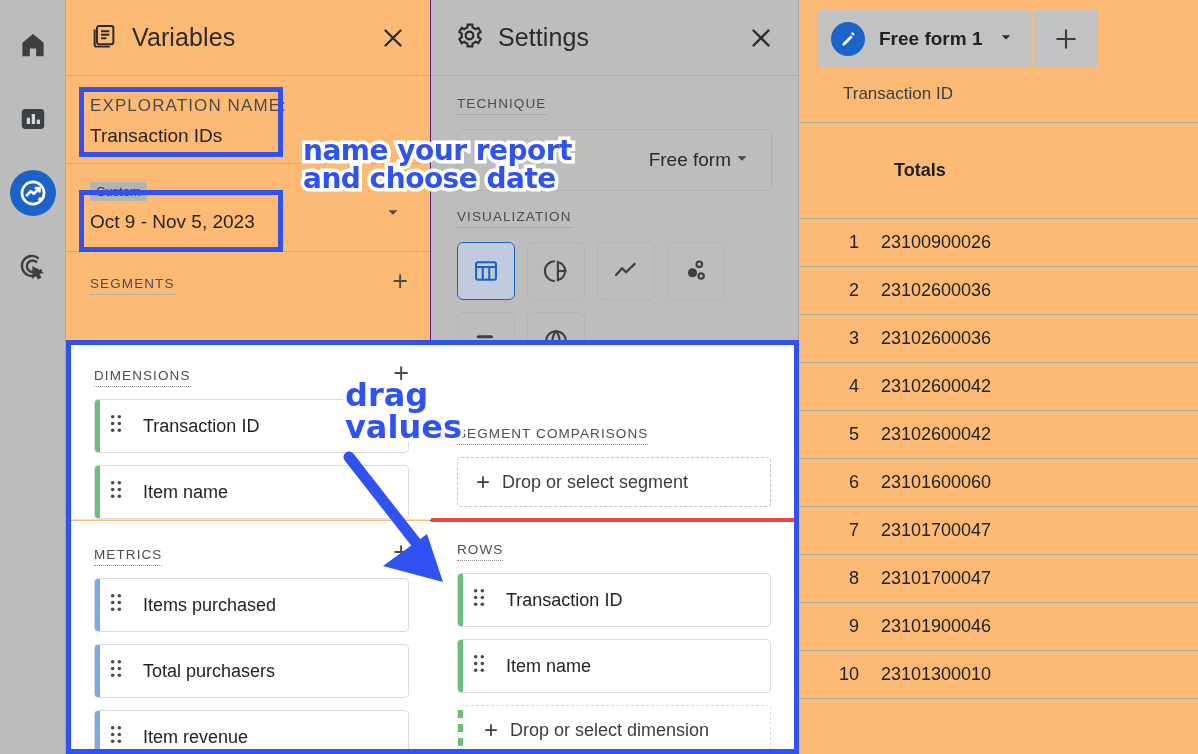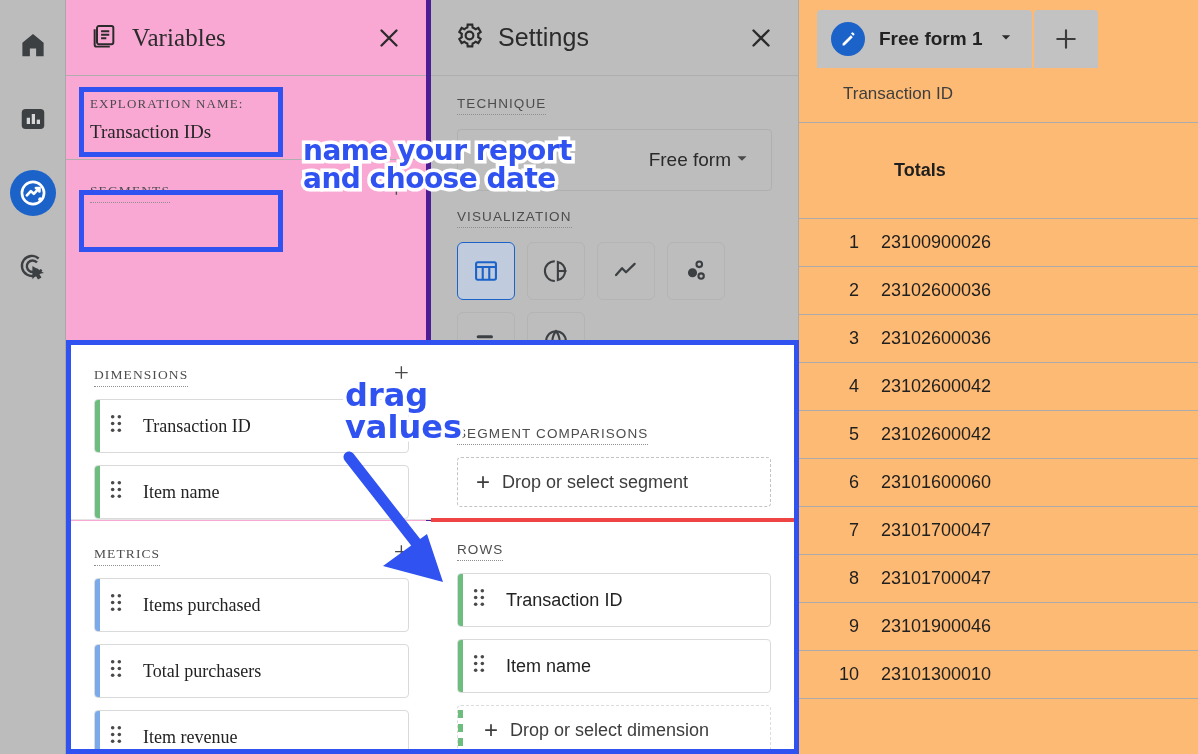--- a/index.html
+++ b/index.html
@@ -18,21 +18,21 @@
     display: flex; flex-direction: column; align-items: center;
     padding-top: 22px; gap: 28px;
   }
   .rail-item { width: 46px; height: 46px; display:flex; align-items:center; justify-content:center; border-radius: 50%; }
   .rail-item.active { background: #1b62c9; }
   .rail-item svg { display:block; }
 
   
   .panel-variables {
     position: absolute; left: 66px; top: 0; width: 365px; height: 754px;
-    background: #f9a8d4; border-right: 5px solid #4c1d95; font-family: Liberation Serif, serif;
+    background: #fdba74; border-right: 1px solid #4c1d95;
   }
   .panel-settings {
     position: absolute; left: 431px; top: 0; width: 368px; height: 754px;
     background: #bdbdbd; border-right: 1px solid #a9a9a9;
   }
   .panel-head {
     height: 76px; display:flex; align-items:center; padding: 0 20px 0 24px;
     border-bottom: 1px solid #aeaeae; position: relative;
   }
   .panel-head .ttl {
@@ -47,21 +47,21 @@
     border-bottom: 1.5px dotted #8f8f8f; display:inline-block;
     padding-bottom: 3px;
   }
   .row-between { display:flex; align-items:flex-end; justify-content:space-between; }
   .plus {
     font-size: 27px; color: #4a4a4a; line-height: 1; cursor: pointer; font-weight: 300;
   }
 
   
   .expl-block { padding: 20px 24px 16px 24px; border-bottom:1px solid #aeaeae; }
-  .expl-caption { font-size: 13px; letter-spacing: 1.1px; color: #4b4b4b; }
+  .expl-caption { font-size: 17px; letter-spacing: 1.1px; color: #4b4b4b; }
   .expl-name { font-size: 19px; color: #262626; margin-top: 9px; }
 
   .date-block { padding: 18px 24px 18px 24px; border-bottom:1px solid #aeaeae; position:relative;}
   .date-chip { font-size: 13px; color: #3b3b3b; background: #b3b3b3; display:inline-block; padding: 2px 6px; border-radius:2px;}
   .date-val { font-size: 19px; color: #262626; margin-top: 10px; }
   .date-caret { position:absolute; right: 26px; bottom: 24px; }
 
   .seg-block { padding: 16px 22px 16px 24px; }
 
   
@@ -188,20 +188,29 @@
             <path d="M6 6l12 12M18 6L6 18"></path>
           </svg>
       </span>
     </div>
 
     <div class="expl-block">
       <div class="expl-caption">EXPLORATION NAME:</div>
       <div class="expl-name">Transaction IDs</div>
     </div>
 
+    <div class="date-block">
+      <div class="date-chip">Custom</div>
+      <div class="date-val">Oct 9 - Nov 5, 2023</div>
+      <span class="date-caret">
+        <svg width="22" height="22" viewBox="0 0 24 24" fill="#4a4a4a">
+            <path d="M7 10l5 5 5-5z"></path>
+          </svg>
+      </span>
+    </div>
 
     <div class="seg-block row-between">
       <span class="sect-label">SEGMENTS</span>
       <span class="plus">+</span>
     </div>
 
     <div class="lit" style="position:absolute; left:4px; top:342px; width:361px; height:178px; padding:18px 22px 0 24px; border-bottom:1px solid #e4e4e4;">
       <div class="row-between">
         <span class="sect-label">DIMENSIONS</span>
         <span class="plus">+</span>

